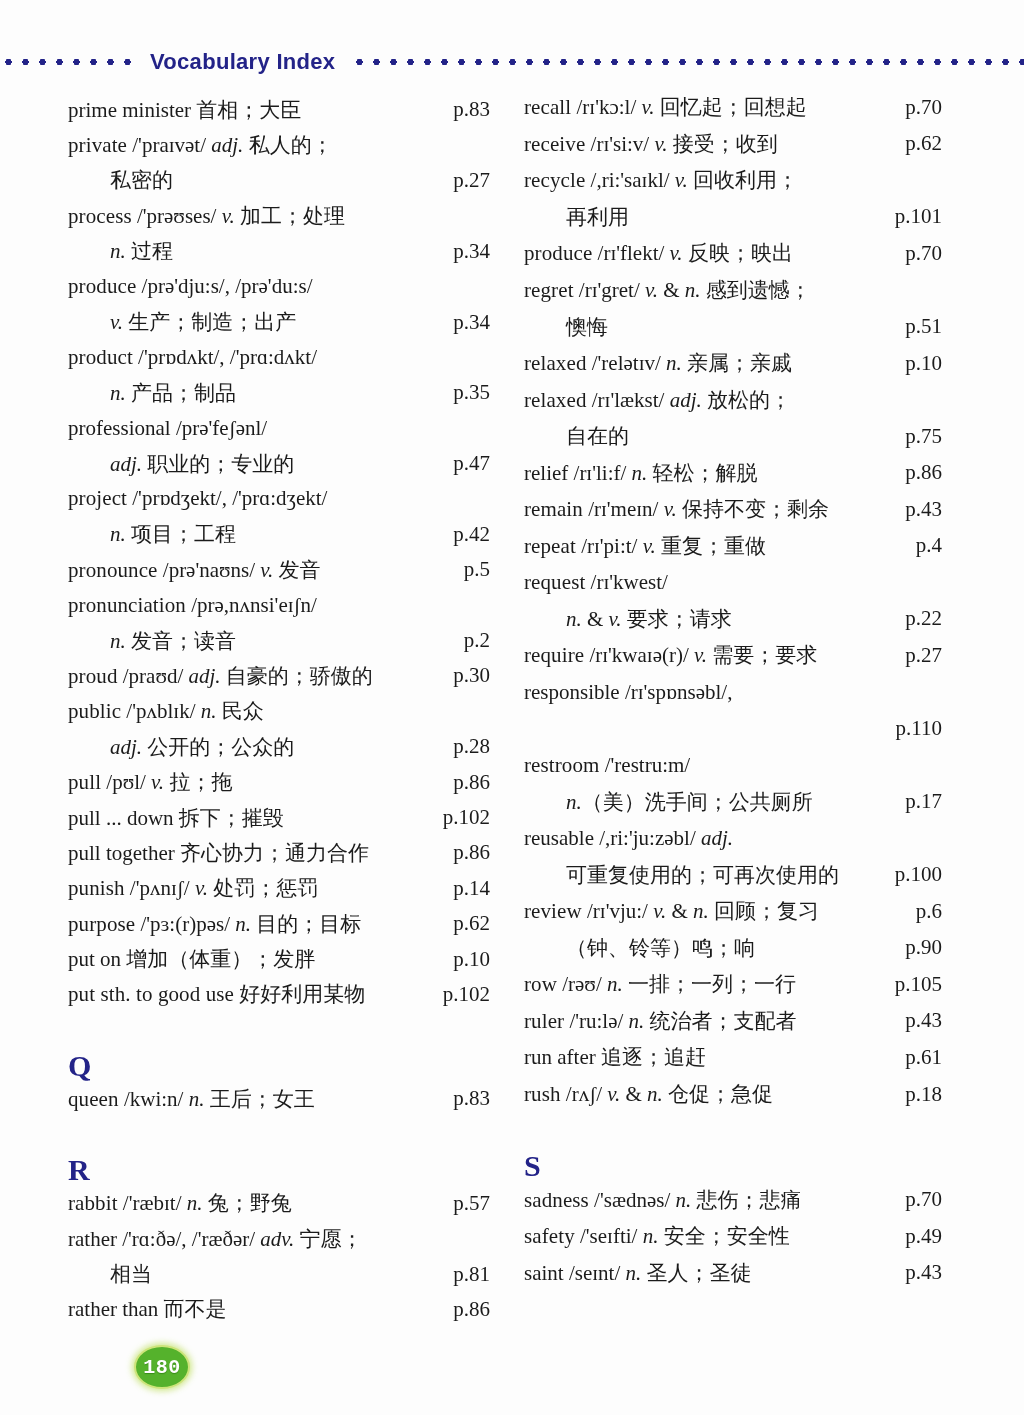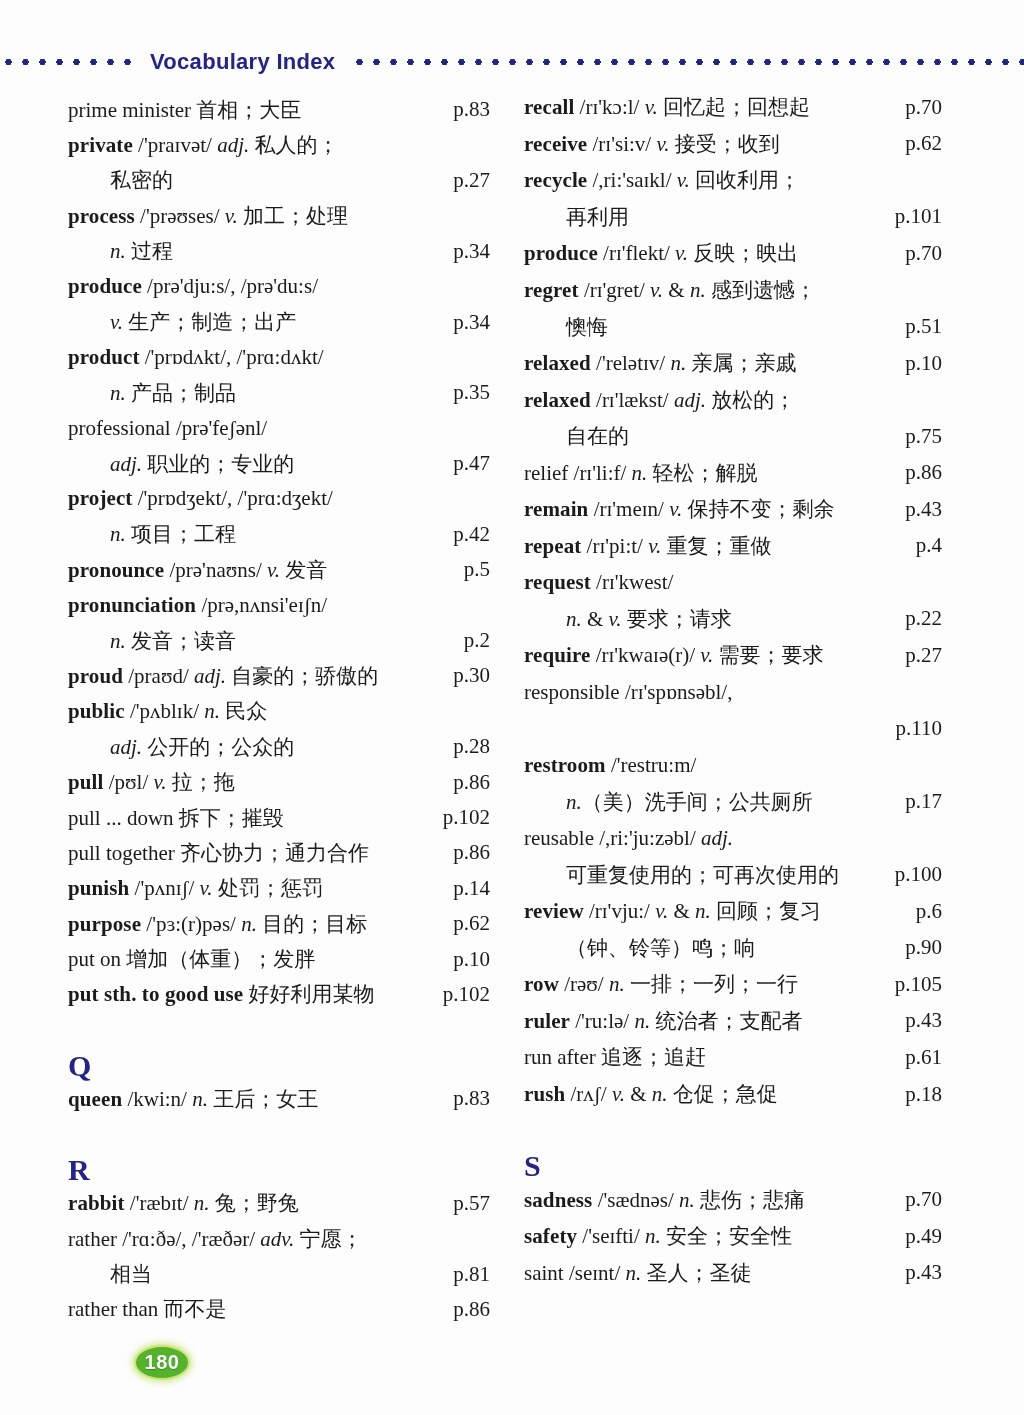--- a/index.html
+++ b/index.html
@@ -23,35 +23,35 @@
   .dots-left{width:134px;}
   .dots-right{flex:1;}
   .title{font-family:"Liberation Sans","DejaVu Sans",sans-serif;font-weight:700;font-size:22px;color:var(--navy);margin:0 16px;white-space:nowrap;letter-spacing:.3px;}
   
   .col{position:absolute;display:flex;flex-direction:column;}
   .col-left{left:68px;top:92px;width:422px;}
   .col-right{left:524px;top:89px;width:418px;}
   .line{display:flex;align-items:center;white-space:nowrap;}
   .col-left .line{height:35.4px;}
   .col-right .line{height:36.55px;}
-  .line .txt b{font-weight:700;letter-spacing:.1px;text-align:center;}
+  .line .txt b{font-weight:400;letter-spacing:.1px;text-align:center;}
   .line .txt i{font-style:italic;}
   .indent .txt{padding-left:42px;}
   .page{margin-left:auto;padding-left:8px;}
   .sec{height:44px;display:flex;align-items:flex-end;font-size:30px;line-height:1.05;font-weight:700;color:var(--navy);}
   .gap{height:25px;}
   
   .badge{
-    position:absolute;left:134px;top:1345px;width:56px;height:35px;
+    position:absolute;left:134px;top:1345px;width:56px;height:44px;
     background:var(--badge-green);
     border:2px solid var(--badge-ring);
     border-radius:50%;
     box-shadow:0 0 6px 2px rgba(200,228,120,.85);
     color:#fff;display:flex;align-items:center;justify-content:center;
-    font-family:Liberation Sans, sans-serif;font-weight:700;font-size:20px;letter-spacing:.5px;
+    font-family:Liberation Mono, monospace;font-weight:700;font-size:20px;letter-spacing:.5px;
     text-shadow:0 1px 1px rgba(20,90,0,.45);
   }
 </style>
 </head>
 <body>
 
 <div class="header">
   <div class="dots dots-left"></div>
   <div class="title">Vocabulary Index</div>
   <div class="dots dots-right"></div>

